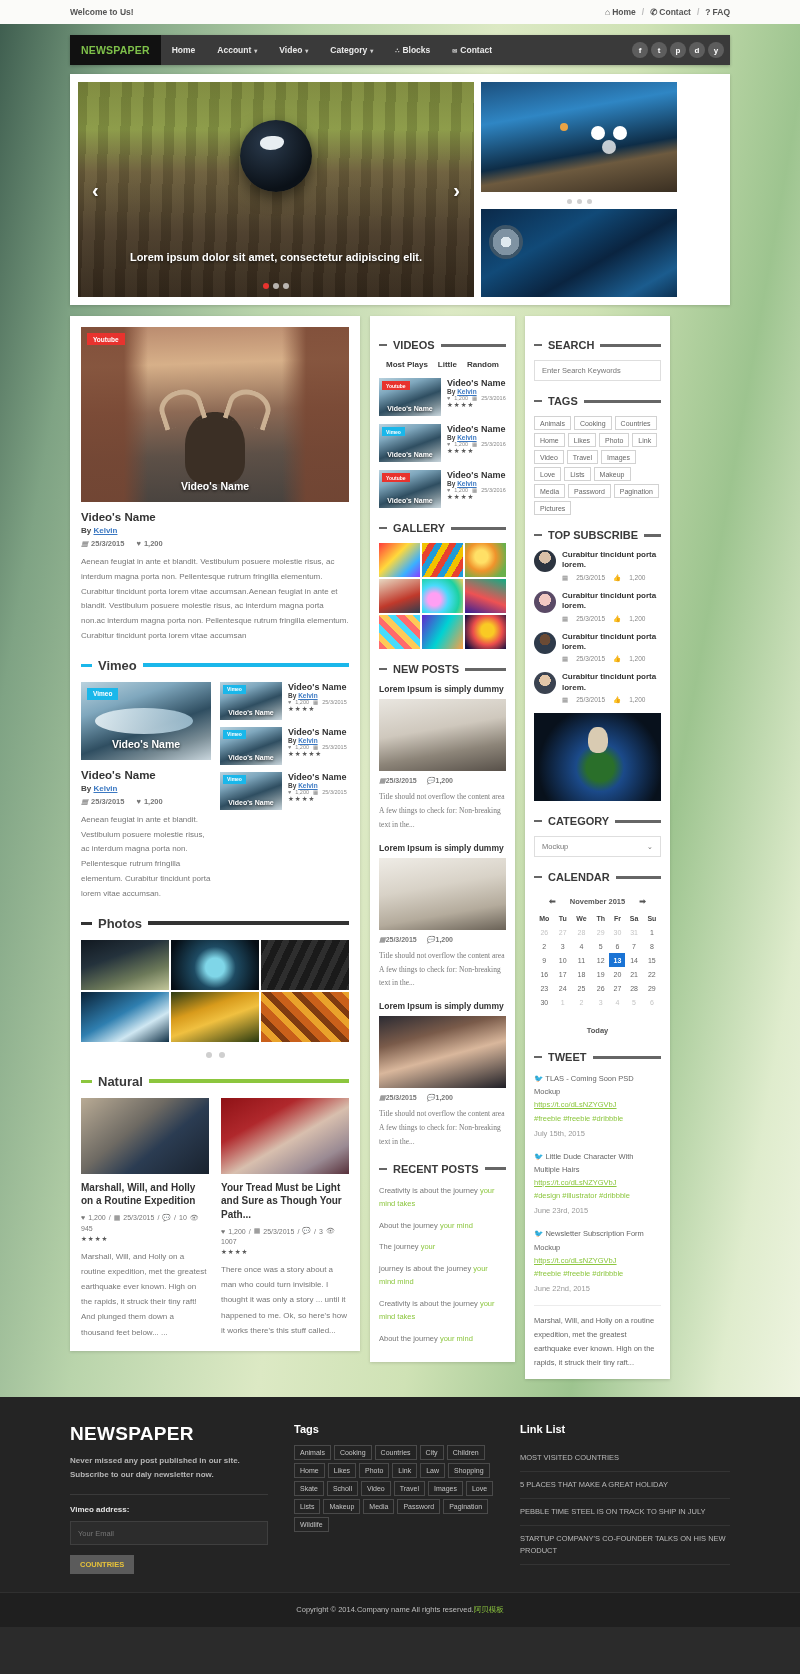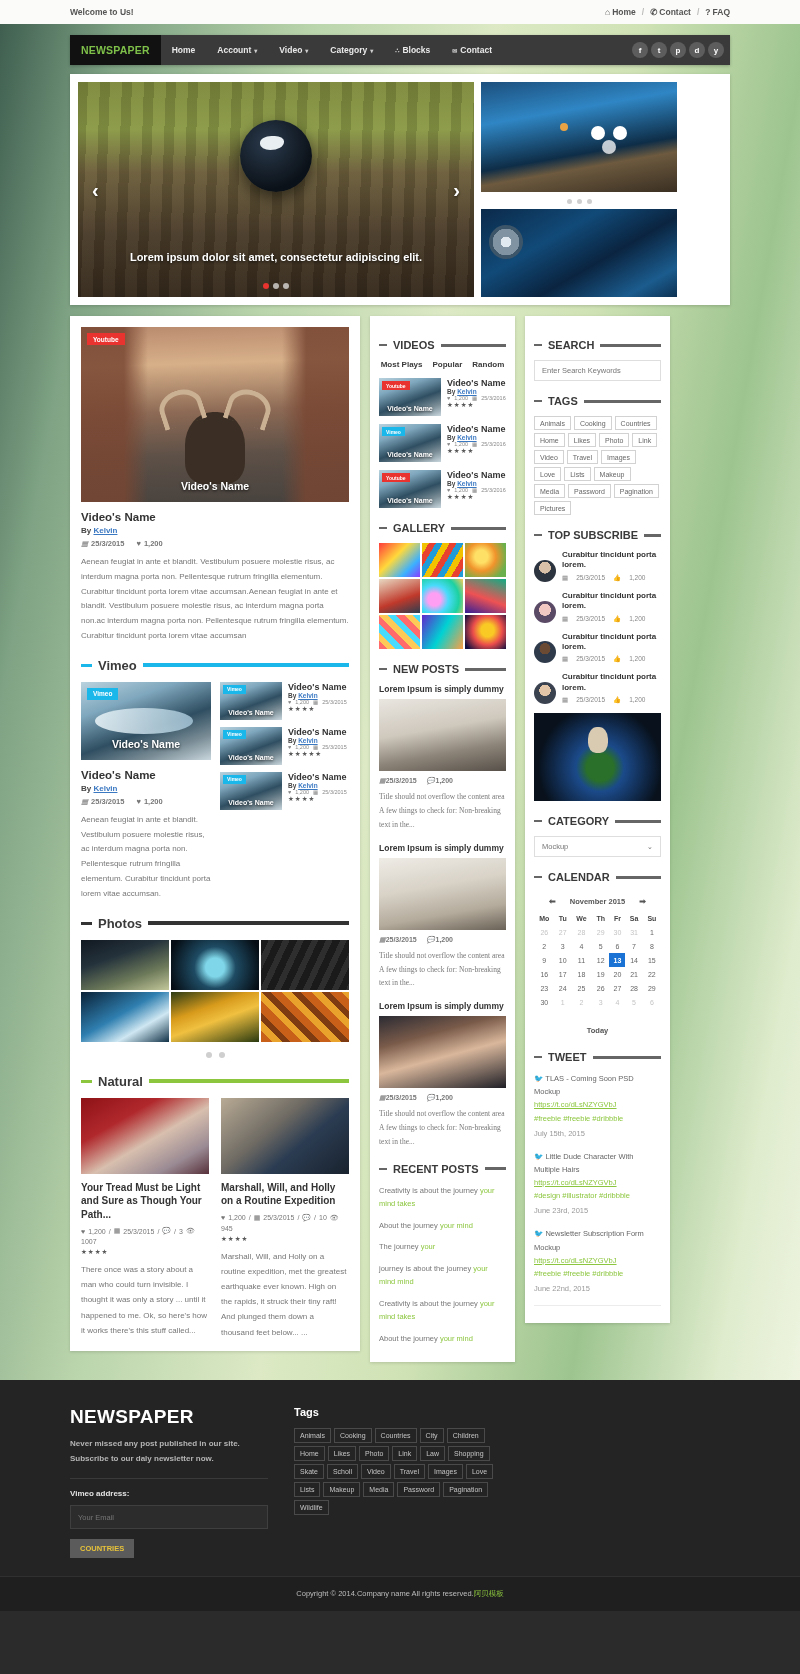--- a/index.html
+++ b/index.html
@@ -240,21 +240,21 @@
   
   .search-input {
     width: 100%; height: 21px; border: 1px solid #dedede; background: #fff;
     font-size: 7.5px; color: #aaa; padding: 0 7px; font-family: inherit; outline: none;
   }
   .tagcloud { display: flex; flex-wrap: wrap; gap: 3px; }
   .tagcloud span {
     border: 1px solid #d2d2d2; font-size: 7px; color: #666;
     padding: 2.5px 5px; background: #fff; cursor: pointer;
   }
-  .cmt { display: flex; gap: 6px; margin-bottom: 9px; align-items: flex-end; }
+  .cmt { display: flex; gap: 6px; margin-bottom: 9px; align-items: flex-start; }
   .av { width: 22px; height: 22px; border-radius: 50%; flex: none; }
   .av1{background:radial-gradient(circle at 50% 35%,#d9c0a8 0 32%,#2c3440 33%);}
   .av2{background:radial-gradient(circle at 50% 40%,#f2c9c2 0 34%,#5a4a66 35%);}
   .av3{background:radial-gradient(circle at 50% 35%,#6b4a34 0 30%,#2e3a4a 31%);}
   .av4{background:radial-gradient(circle at 50% 38%,#e3c6a8 0 32%,#3a4250 33%);}
   .cmt .txt h5 { font-size: 8px; font-weight: bold; color: #333; line-height: 1.3; }
   .cmt .txt .m { font-size: 6.5px; color: #888; display: flex; gap: 8px; margin-top: 3px; }
 
   .ad-img { height: 88px; margin-top: 6px;
     background: radial-gradient(circle at 52% 62%, #2a6f2a 0 16%, #1b4a8a 28%, #08111c 72%); position: relative; }
@@ -527,70 +527,70 @@
         <i></i>
       </div>
 
       <div class="sec-head natural">
         <span class="bar-l"></span>
         <h3>Natural</h3>
         <span class="rule"></span>
       </div>
       <div class="nat-row">
         <div class="nat-col">
+          <div class="nat-thumb nt1"></div>
+          <h4>Marshall, Will, and Holly on a Routine Expedition</h4>
+          <div class="nat-meta">
+            <span>♥</span>
+              <span>1,200</span>
+              <span>/</span>
+            <span>▦</span>
+              <span>25/3/2015</span>
+              <span>/</span>
+            <span>💬</span>
+              <span>/</span>
+              <span>10</span>
+            <span>👁</span>
+              <span>945</span>
+          </div>
+          <div class="stars"><span>★★★★</span></div>
+          <p>Marshall, Will, and Holly on a routine expedition, met the greatest earthquake ever known. High on the rapids, it struck their tiny raft! And plunged them down a thousand feet below... ...</p>
+        </div>
+        <div class="nat-col">
           <div class="nat-thumb nt2"></div>
           <h4>Your Tread Must be Light and Sure as Though Your Path...</h4>
           <div class="nat-meta">
             <span>♥</span>
               <span>1,200</span>
               <span>/</span>
             <span>▦</span>
               <span>25/3/2015</span>
               <span>/</span>
             <span>💬</span>
               <span>/</span>
               <span>3</span>
             <span>👁</span>
               <span>1007</span>
           </div>
           <div class="stars"><span>★★★★</span></div>
           <p>There once was a story about a man who could turn invisible. I thought it was only a story ... until it happened to me. Ok, so here's how it works there's this stuff called...</p>
         </div>
-        <div class="nat-col">
-          <div class="nat-thumb nt1"></div>
-          <h4>Marshall, Will, and Holly on a Routine Expedition</h4>
-          <div class="nat-meta">
-            <span>♥</span>
-              <span>1,200</span>
-              <span>/</span>
-            <span>▦</span>
-              <span>25/3/2015</span>
-              <span>/</span>
-            <span>💬</span>
-              <span>/</span>
-              <span>10</span>
-            <span>👁</span>
-              <span>945</span>
-          </div>
-          <div class="stars"><span>★★★★</span></div>
-          <p>Marshall, Will, and Holly on a routine expedition, met the greatest earthquake ever known. High on the rapids, it struck their tiny raft! And plunged them down a thousand feet below... ...</p>
-        </div>
       </div>
     </div>
 
     <div class="col-mid">
 
       <div class="sec-head small">
         <span class="bar-l"></span>
         <h3>VIDEOS</h3>
         <span class="rule"></span>
       </div>
       <div class="tabs">
         <span>Most Plays</span>
-        <span>Popular</span>
+        <span>Little</span>
         <span>Random</span>
       </div>
 
       <div class="v-item" style="margin-bottom:8px">
         <div class="t v-thumb">
           <div class="badge">Youtube</div>
           <div class="thumb-caption">Video's Name</div>
         </div>
         <div class="info">
           <h4>Video's Name</h4>
@@ -908,20 +908,21 @@
         <span class="date">June 23rd, 2015</span>
       </div>
       <div class="tw">
         <span class="bird">🐦</span>
         <span>Newsletter Subscription Form Mockup</span>
         <a class="link" href="#">https://t.co/dLsNZYGVbJ</a>
         <span class="link">#freebie #freebie #dribbble</span>
         <span class="date">June 22nd, 2015</span>
       </div>
       <div class="tw-sep"></div>
+      <div class="tw-plain">Marshal, Will, and Holly on a routine expedition, met the greatest earthquake ever known. High on the rapids, it struck their tiny raft...</div>
     </div>
   </div>
 
   <div style="height:18px"></div>
 </div>
 
 <div class="footer">
   <div class="f-col1">
     <h2>NEWSPAPER</h2>
     <p>Never missed any post published in our site. Subscribe to our daly newsletter now.</p>
@@ -951,17 +952,26 @@
       <span>Images</span>
       <span>Love</span>
       <span>Lists</span>
       <span>Makeup</span>
       <span>Media</span>
       <span>Password</span>
       <span>Pagination</span>
       <span>Wildlife</span>
     </div>
   </div>
+  <div class="f-col3">
+    <h4>Link List</h4>
+    <div class="f-links">
+      <a href="#">MOST VISITED COUNTRIES</a>
+      <a href="#">5 PLACES THAT MAKE A GREAT HOLIDAY</a>
+      <a href="#">PEBBLE TIME STEEL IS ON TRACK TO SHIP IN JULY</a>
+      <a href="#">STARTUP COMPANY'S CO-FOUNDER TALKS ON HIS NEW PRODUCT</a>
+    </div>
+  </div>
 </div>
 
 <div class="copyright">
   <span>Copyright © 2014.Company name All rights reserved.</span><span class="cn">阿贝模板</span>
 </div>
 
 </body></html>

